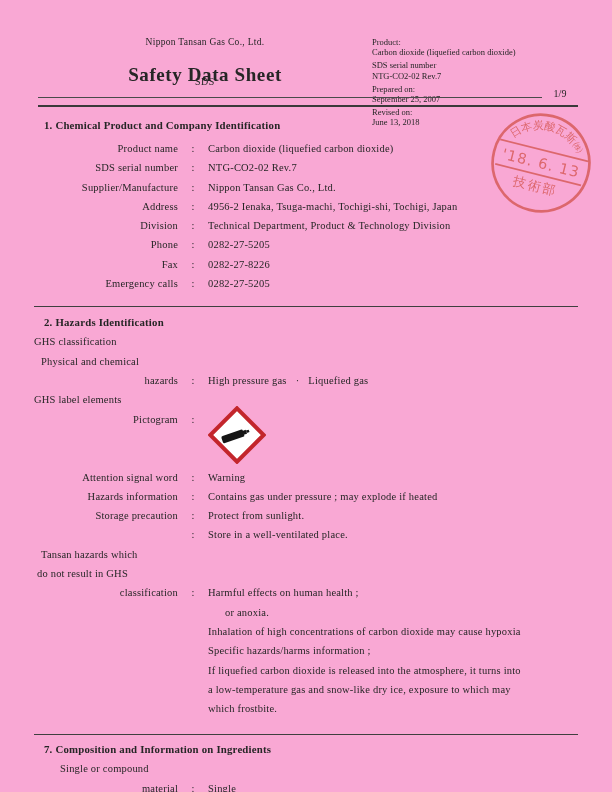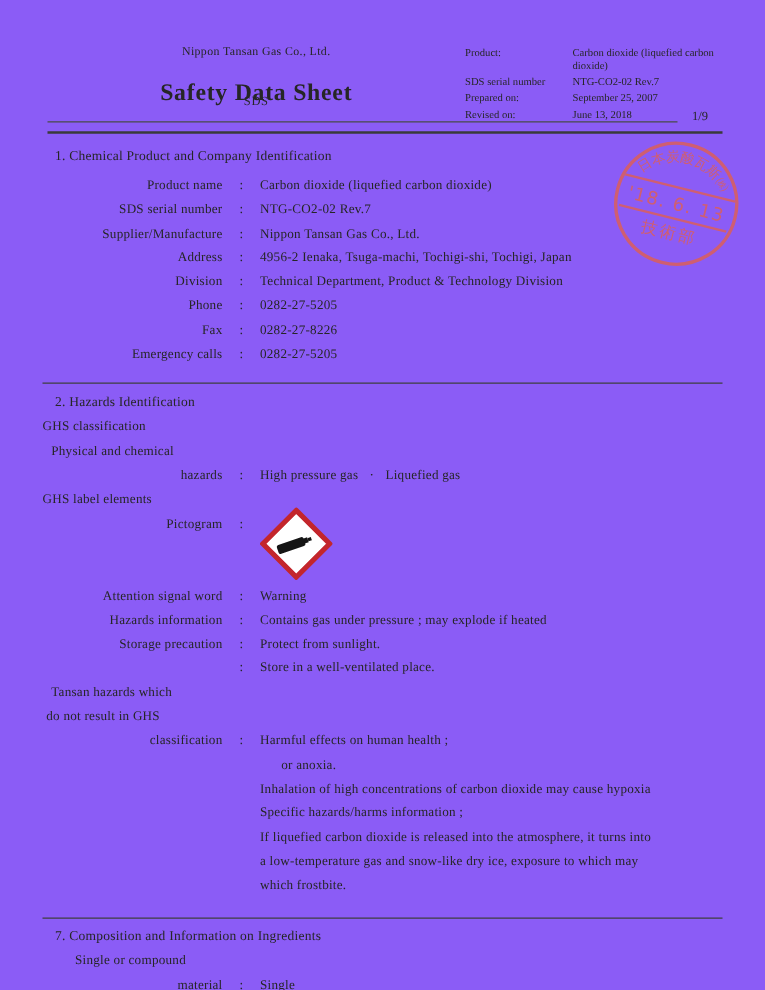--- a/index.html
+++ b/index.html
@@ -1,38 +1,38 @@
 <!DOCTYPE html>
 <html><head>
 <meta charset="utf-8">
 <style>
   html,body{margin:0;padding:0;background:#e8e8e8;}
   .page{
     position:relative;width:612px;height:792px;margin:0 auto;
-    background:#8b5cf6;overflow:hidden;
+    background:#f9a8d4;overflow:hidden;
     font-family:"Liberation Serif","DejaVu Serif",serif;
     color:#262626;font-size:10.5px;
   }
   
   .hdr-company{position:absolute;left:95px;top:37px;width:220px;text-align:center;font-size:9.5px;letter-spacing:.3px;}
   .hdr-title{position:absolute;left:95px;top:64px;width:220px;text-align:center;font-size:19px;font-weight:bold;letter-spacing:.6px;}
   .hdr-sds{position:absolute;left:95px;top:76px;width:220px;text-align:center;font-size:10px;letter-spacing:.5px;}
   .hdr-meta{position:absolute;left:372px;top:37px;width:202px;font-size:8.5px;line-height:10.4px;}
-  .hdr-meta .mrow{display:flex;}
+  .hdr-meta .mrow{display:flex;flex-direction:column;}
   .hdr-meta .mrow + .mrow{margin-top:2.5px;}
   .hdr-meta .mlbl{width:86px;flex:none;}
   .hdr-meta .mval{flex:1;}
   .rule-a{position:absolute;left:38px;top:97px;width:504px;height:1px;background:#4a4a4a;}
   .page-num{position:absolute;left:540px;top:88px;width:40px;font-size:10px;text-align:center;}
   .rule-b{position:absolute;left:38px;top:105px;width:540px;height:2px;background:#3a3a3a;}
   
   .stamp{position:absolute;left:489px;top:111px;width:104px;height:104px;opacity:.88;transform:rotate(14deg);}
   
   .content{position:absolute;left:34px;top:107px;width:544px;}
-  .sec-heading{font-weight:normal;font-size:10.8px;line-height:20px;padding-left:10px;letter-spacing:.2px;}
+  .sec-heading{font-weight:bold;font-size:10.8px;line-height:20px;padding-left:10px;letter-spacing:.2px;}
   .s1-head{margin-top:8px;}
   .s1-rows{margin-top:4px;}
   .row{display:flex;line-height:19.3px;}
   .lbl{width:144px;flex:none;text-align:right;letter-spacing:.2px;}
   .col{width:30px;flex:none;text-align:center;}
   .val{flex:1;letter-spacing:.2px;}
   .plain{line-height:19.3px;letter-spacing:.2px;}
   .ind0{padding-left:0;}
   .ind1{padding-left:7px;}
   .ind2{padding-left:3px;}

